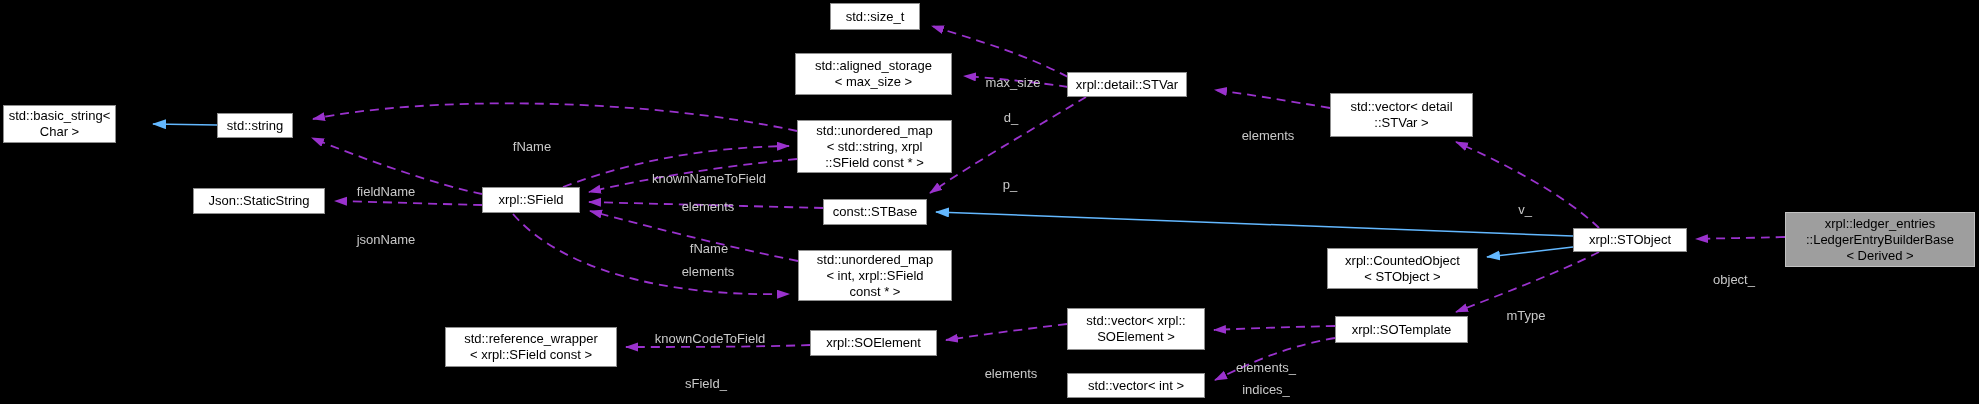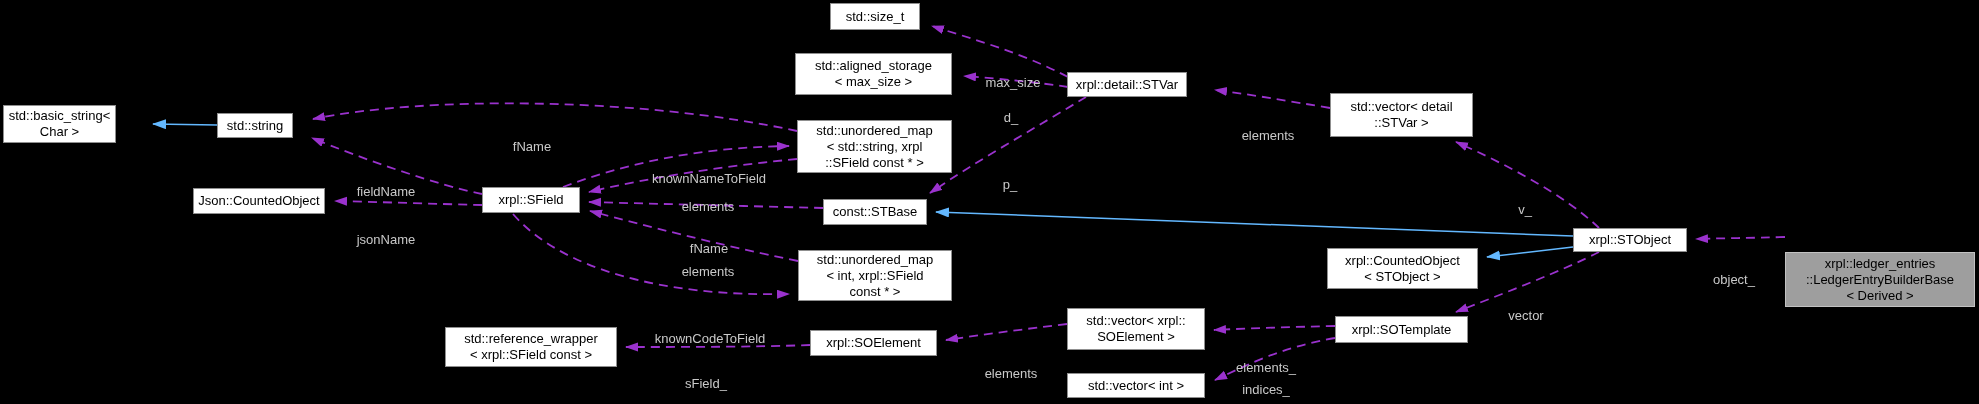--- a/index.html
+++ b/index.html
@@ -14,21 +14,21 @@
     --edge_label:#c9c9c9;
   }
   html,body{margin:0;padding:0;background:var(--bg);}
   #canvas{position:relative;width:1979px;height:404px;background:var(--bg);
           font-family:"Liberation Sans", sans-serif;overflow:hidden;}
   #edges{position:absolute;left:0;top:0;width:1979px;height:404px;}
   .node{position:absolute;box-sizing:border-box;background:var(--node_fill);
         border:1.5px solid var(--node_border);color:var(--node_text);
         display:flex;flex-direction:column;align-items:center;justify-content:center;
         font-size:13px;line-height:16px;text-align:left;white-space:nowrap;cursor:pointer;}
-  .node.current{background:var(--highlight_fill);border-color:var(--highlight_border);cursor:default;margin-top:40px;}
+  .node.current{background:var(--highlight_fill);border-color:var(--highlight_border);cursor:default;}
   .elabel{position:absolute;transform:translate(-50%,-50%);color:var(--edge_label);
           font-size:13px;white-space:nowrap;margin-top:47px;}
   .usage{stroke:var(--usage_edge);stroke-width:1.8;fill:none;stroke-dasharray:9 6;}
   .inherit{stroke:var(--inheritance_edge);stroke-width:1.5;fill:none;}
 </style>
 </head>
 <body>
 
 <div id="canvas">
 
@@ -94,21 +94,21 @@
     <span>std::string</span>
   </div>
 
   <div class="node" style="left:797px;top:120px;width:155px;height:53px">
     <span>std::unordered_map</span>
     <span>&lt; std::string, xrpl</span>
     <span>::SField const * &gt;</span>
   </div>
 
   <div class="node" style="left:193px;top:188px;width:132px;height:26px">
-    <span>Json::CountedObject</span>
+    <span>Json::StaticString</span>
   </div>
 
   <div class="node" style="left:482px;top:187px;width:98px;height:26px">
     <span>xrpl::SField</span>
   </div>
 
   <div class="node" style="left:823px;top:199px;width:104px;height:26px">
     <span>const::STBase</span>
   </div>
 
@@ -161,20 +161,20 @@
   <span class="elabel" style="left:532px;top:99px">fName</span>
   <span class="elabel" style="left:709px;top:131px">knownNameToField</span>
   <span class="elabel" style="left:386px;top:144px">fieldName</span>
   <span class="elabel" style="left:708px;top:159px">elements</span>
   <span class="elabel" style="left:1010px;top:137px">p_</span>
   <span class="elabel" style="left:386px;top:192px">jsonName</span>
   <span class="elabel" style="left:709px;top:201px">fName</span>
   <span class="elabel" style="left:708px;top:224px">elements</span>
   <span class="elabel" style="left:1525px;top:162px">v_</span>
   <span class="elabel" style="left:710px;top:291px">knownCodeToField</span>
-  <span class="elabel" style="left:1526px;top:268px">vector</span>
+  <span class="elabel" style="left:1526px;top:268px">mType</span>
   <span class="elabel" style="left:1734px;top:232px">object_</span>
   <span class="elabel" style="left:706px;top:336px">sField_</span>
   <span class="elabel" style="left:1011px;top:326px">elements</span>
   <span class="elabel" style="left:1266px;top:320px">elements_</span>
   <span class="elabel" style="left:1266px;top:342px">indices_</span>
 
 </div>
 
 </body></html>

